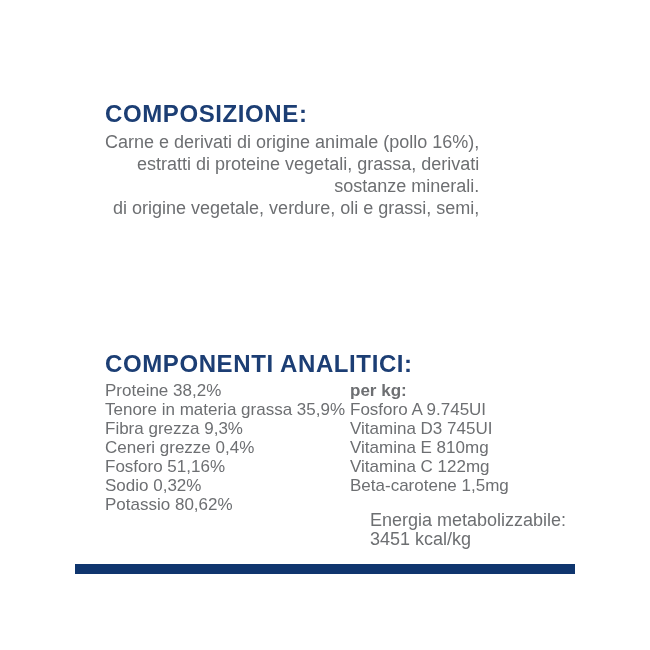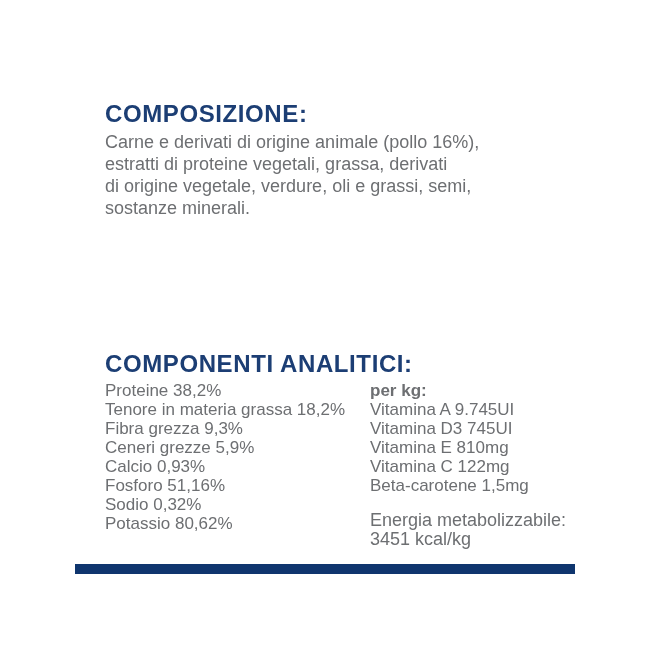--- a/index.html
+++ b/index.html
@@ -25,38 +25,39 @@
     white-space: nowrap;
     line-height: 1;
   }
   .composition-title { top: 102px; }
   .analytical-title  { top: 352px; }
 
   .body-text {
     color: var(--body_text, #6d6f72);
     font-size: 18px;
     line-height: 22px;
+    text-align: right;
   }
   .composition-text {
     position: absolute;
     left: 105px;
     top: 131px;
   }
   .composition-text .line { white-space: nowrap; }
 
   .col {
     position: absolute;
     top: 381px;
     color: var(--body_text, #6d6f72);
     font-size: 17px;
     line-height: 19px;
   }
   .col .line { white-space: nowrap; }
   .nutrients-col { left: 105px; }
-  .perkg-col     { left: 370px; }
+  .perkg-col     { left: 350px; }
   .perkg-title   { font-weight: 700; }
 
   .energy-block {
     position: absolute;
     left: 370px;
     top: 511px;
     color: var(--body_text, #6d6f72);
     font-size: 18px;
     line-height: 19px;
   }
@@ -74,41 +75,40 @@
 </head>
 <body>
 
 <div class="canvas">
 
   <div class="section-title composition-title">COMPOSIZIONE:</div>
 
   <div class="composition-text body-text">
       <div class="line">Carne e derivati di origine animale (pollo 16%),</div>
       <div class="line">estratti di proteine vegetali, grassa, derivati</div>
+      <div class="line">sostanze minerali.</div>
       <div class="line">di origine vegetale, verdure, oli e grassi, semi,</div>
-      <div class="line">sostanze minerali.</div>
     </div>
 
   <div class="section-title analytical-title">COMPONENTI ANALITICI:</div>
 
   <div class="col nutrients-col">
       <div class="line">Proteine 38,2%</div>
-      <div class="line">Tenore in materia grassa 18,2%</div>
+      <div class="line">Tenore in materia grassa 35,9%</div>
       <div class="line">Fibra grezza 9,3%</div>
-      <div class="line">Ceneri grezze 5,9%</div>
-      <div class="line">Calcio 0,93%</div>
+      <div class="line">Ceneri grezze 0,4%</div>
       <div class="line">Fosforo 51,16%</div>
       <div class="line">Sodio 0,32%</div>
       <div class="line">Potassio 80,62%</div>
     </div>
 
   <div class="col perkg-col">
     <div class="line perkg-title">per kg:</div>
     <div>
-        <div class="line">Vitamina A 9.745UI</div>
+        <div class="line">Fosforo A 9.745UI</div>
         <div class="line">Vitamina D3 745UI</div>
         <div class="line">Vitamina E 810mg</div>
         <div class="line">Vitamina C 122mg</div>
         <div class="line">Beta-carotene 1,5mg</div>
       </div>
   </div>
 
   <div class="energy-block">
       <div class="line">Energia metabolizzabile:</div>
       <div class="line">3451 kcal/kg</div>

